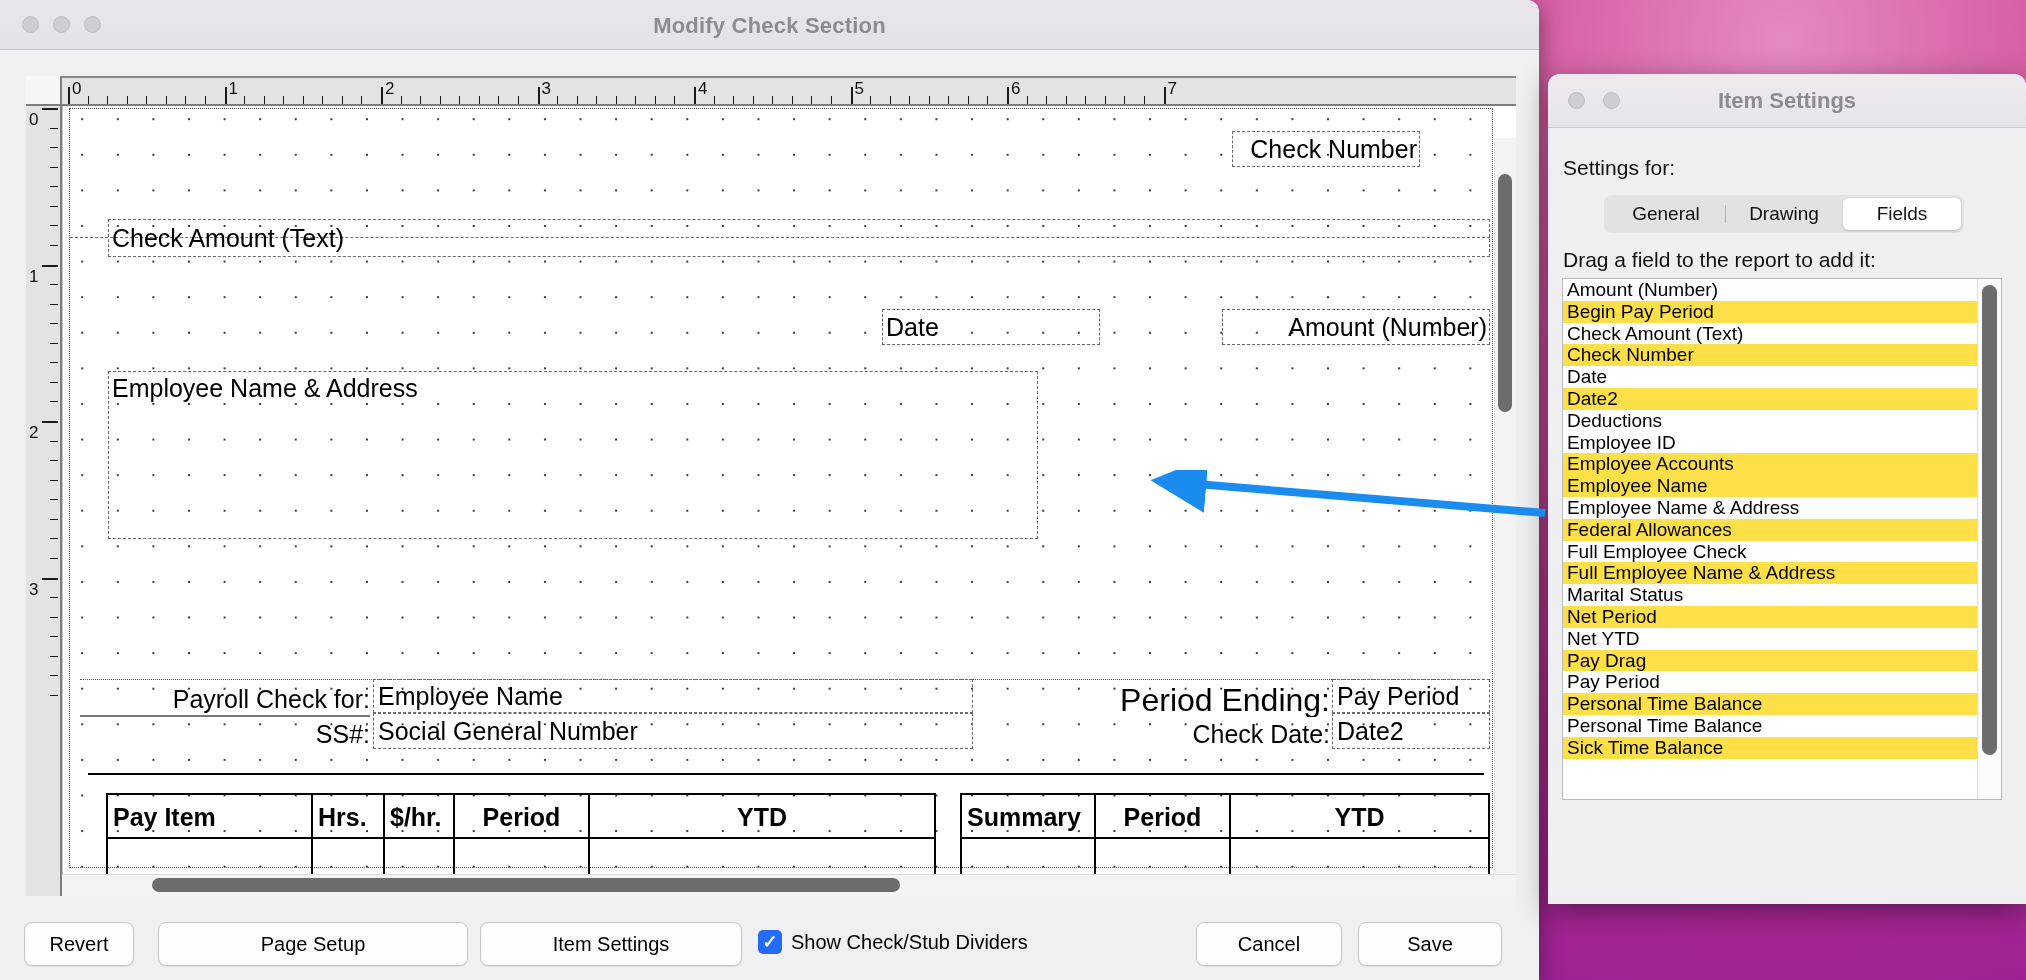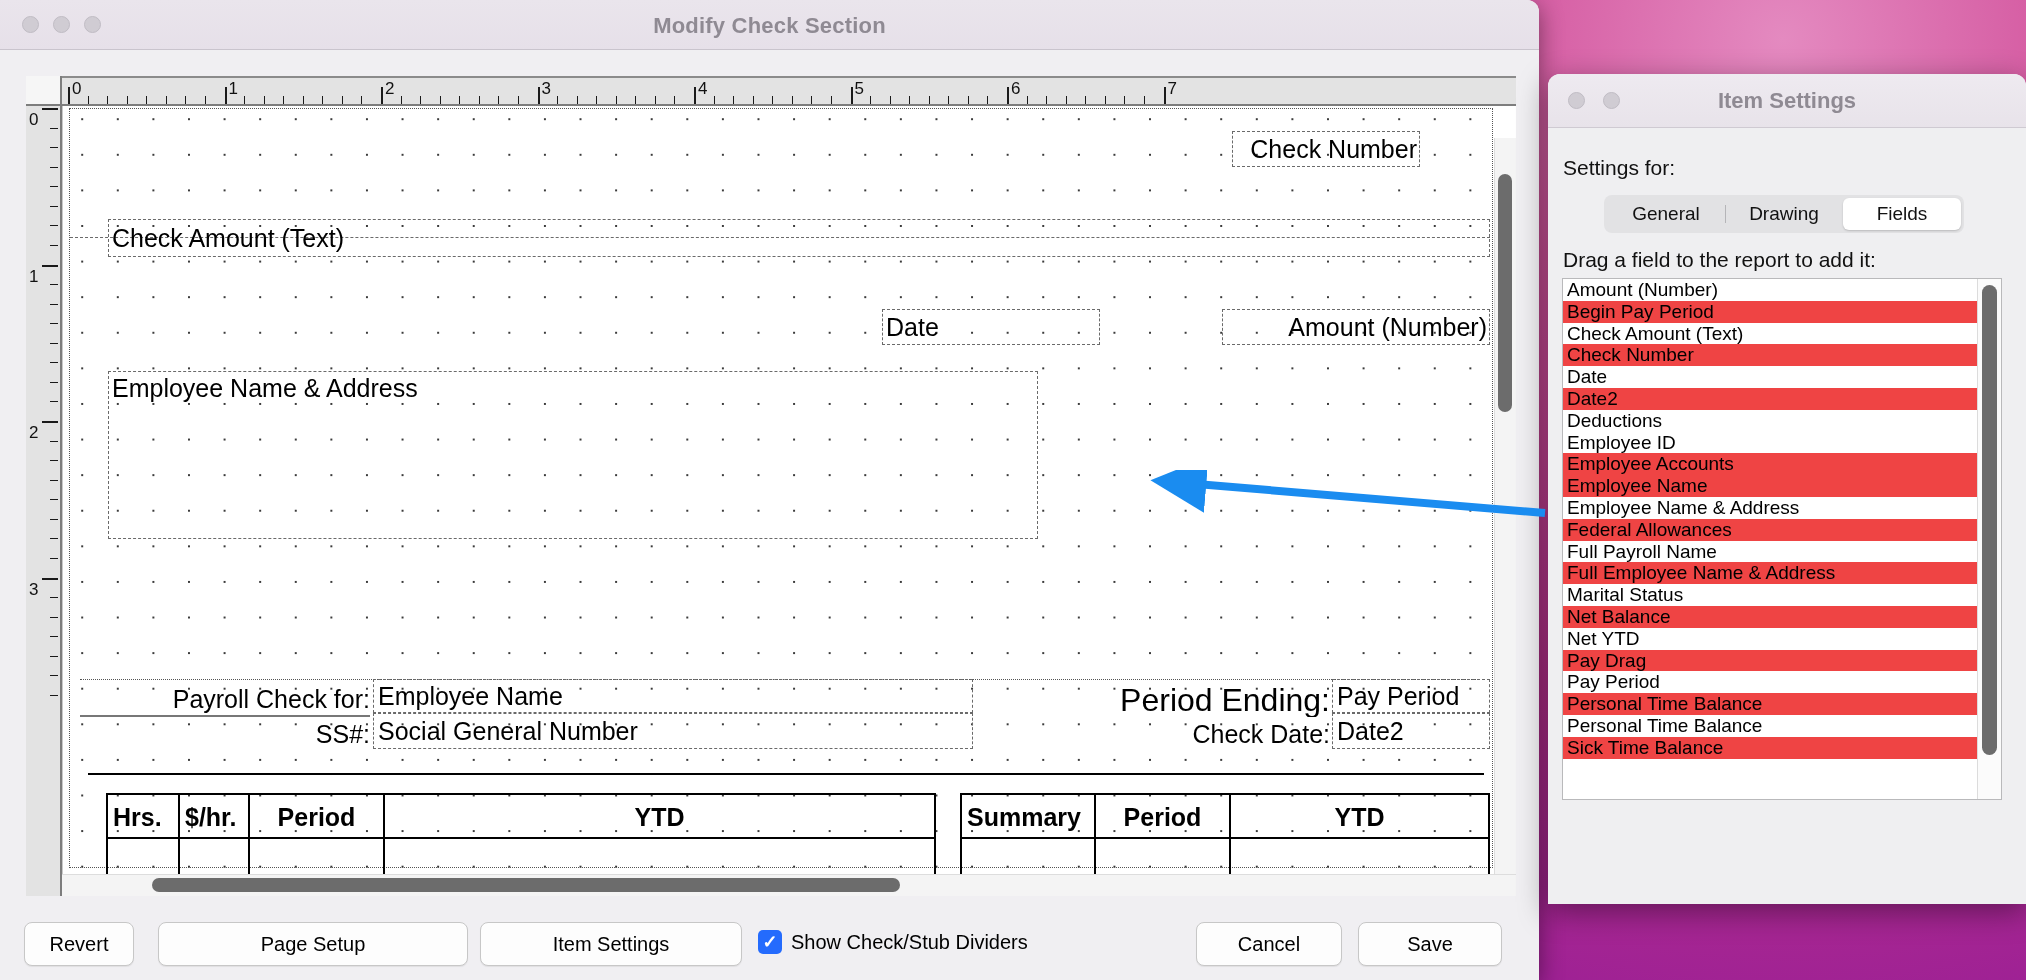--- a/index.html
+++ b/index.html
@@ -146,21 +146,21 @@
   #drag-hint { position: absolute; left: 15px; top: 120px; font-size: 21px; color: #111; }
   #field-list-wrap {
     position: absolute; left: 14px; top: 150px; width: 440px; height: 522px;
     background: #fff; border: 1px solid #b9b9bb; overflow: hidden;
   }
   #field-list { position: absolute; left: 0; top: 0; right: 24px; }
   .field-row {
     height: 21.8px; line-height: 21.8px; padding-left: 4px;
     font-size: 19px; color: #000; white-space: nowrap; overflow: hidden;
   }
-  .field-row.odd { background: #ef4444; }
+  .field-row.odd { background: #fde047; }
   .field-row.even { background: #ffffff; }
   #fl-sb-track { position: absolute; right: 0; top: 0; bottom: 0; width: 24px; background: #fbfbfb; border-left: 1px solid #dcdcdc; }
   #fl-sb { position: absolute; right: 4px; top: 6px; width: 15px; height: 470px; background: #6c6c6c; border-radius: 8px; }
 
   
   #arrow { position: absolute; left: 1140px; top: 470px; width: 410px; height: 50px; pointer-events: none; }
 </style>
 </head>
 <body>
 
@@ -334,20 +334,23 @@
         <div class="fld plain r" style="left:930px; top:608px; width:330px; height:34px; font-size:25px;">
           <span>Check Date:</span>
         </div>
         <div class="fld" style="left:1262px; top:604px; width:158px; height:36px; font-size:25px; padding-left:4px;">
           <span>Date2</span>
         </div>
 
         <div class="fld plain" style="left:18px; top:664px; width:1396px; height:0; border-top:2px solid #000;"></div>
 
         <div style="position:absolute; left:36px; top:684px; width:830px; height:90px; border:2px solid #000; display:flex;">
+          <div style="width:205px; border-right:2px solid #000; position:relative;">
+            <div style="height:44px; line-height:44px; padding-left:5px; font-size:25px; font-weight:bold; border-bottom:2px solid #000;">Pay Item</div>
+          </div>
           <div style="width:72px; border-right:2px solid #000;">
             <div style="height:44px; line-height:44px; padding-left:5px; font-size:25px; font-weight:bold; border-bottom:2px solid #000;">Hrs.</div>
           </div>
           <div style="width:70px; border-right:2px solid #000;">
             <div style="height:44px; line-height:44px; padding-left:5px; font-size:25px; font-weight:bold; border-bottom:2px solid #000;">$/hr.</div>
           </div>
           <div style="width:135px; border-right:2px solid #000;">
             <div style="height:44px; line-height:44px; text-align:center; font-size:25px; font-weight:bold; border-bottom:2px solid #000;">Period</div>
           </div>
           <div style="flex:1;">
@@ -420,24 +423,24 @@
           <div class="field-row even">Check Amount (Text)</div>
           <div class="field-row odd">Check Number</div>
           <div class="field-row even">Date</div>
           <div class="field-row odd">Date2</div>
           <div class="field-row even">Deductions</div>
           <div class="field-row even">Employee ID</div>
           <div class="field-row odd">Employee Accounts</div>
           <div class="field-row odd">Employee Name</div>
           <div class="field-row even">Employee Name &amp; Address</div>
           <div class="field-row odd">Federal Allowances</div>
-          <div class="field-row even">Full Payroll Name</div>
+          <div class="field-row even">Full Employee Check</div>
           <div class="field-row odd">Full Employee Name &amp; Address</div>
           <div class="field-row even">Marital Status</div>
-          <div class="field-row odd">Net Balance</div>
+          <div class="field-row odd">Net Period</div>
           <div class="field-row even">Net YTD</div>
           <div class="field-row odd">Pay Drag</div>
           <div class="field-row even">Pay Period</div>
           <div class="field-row odd">Personal Time Balance</div>
           <div class="field-row even">Personal Time Balance</div>
           <div class="field-row odd">Sick Time Balance</div>
         </div>
       <div id="fl-sb-track">
         <div id="fl-sb"></div>
       </div>

